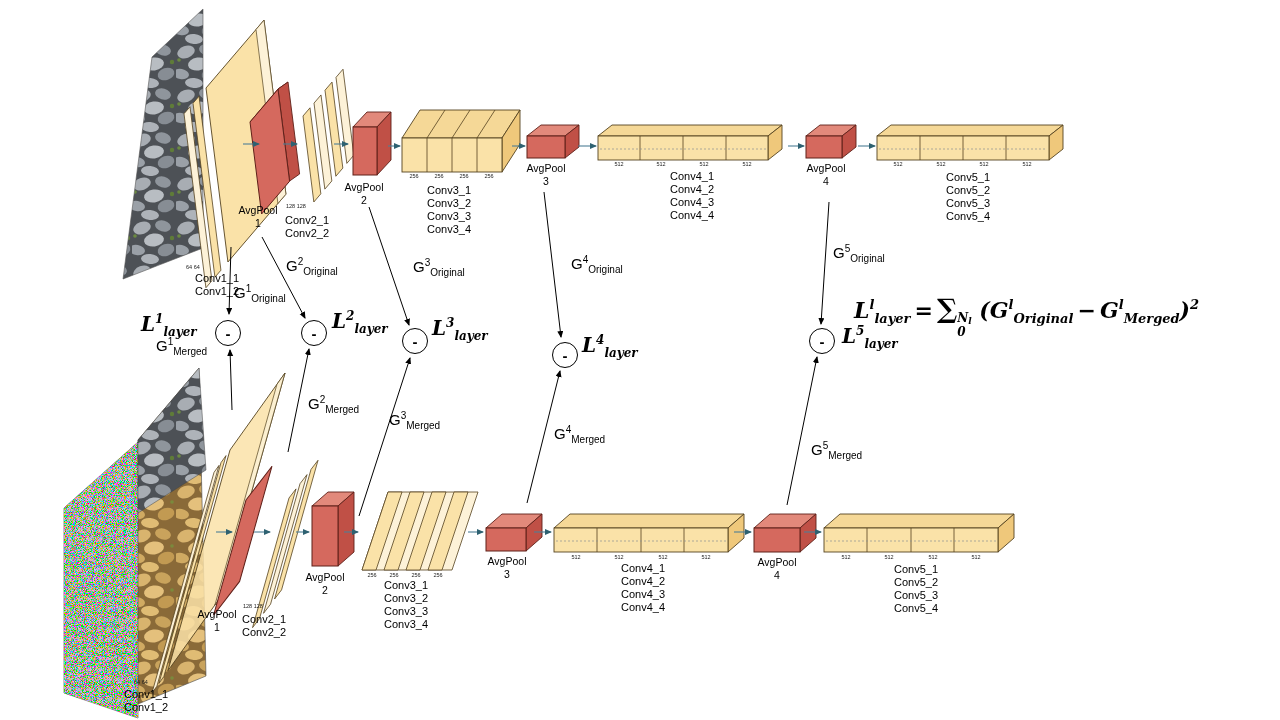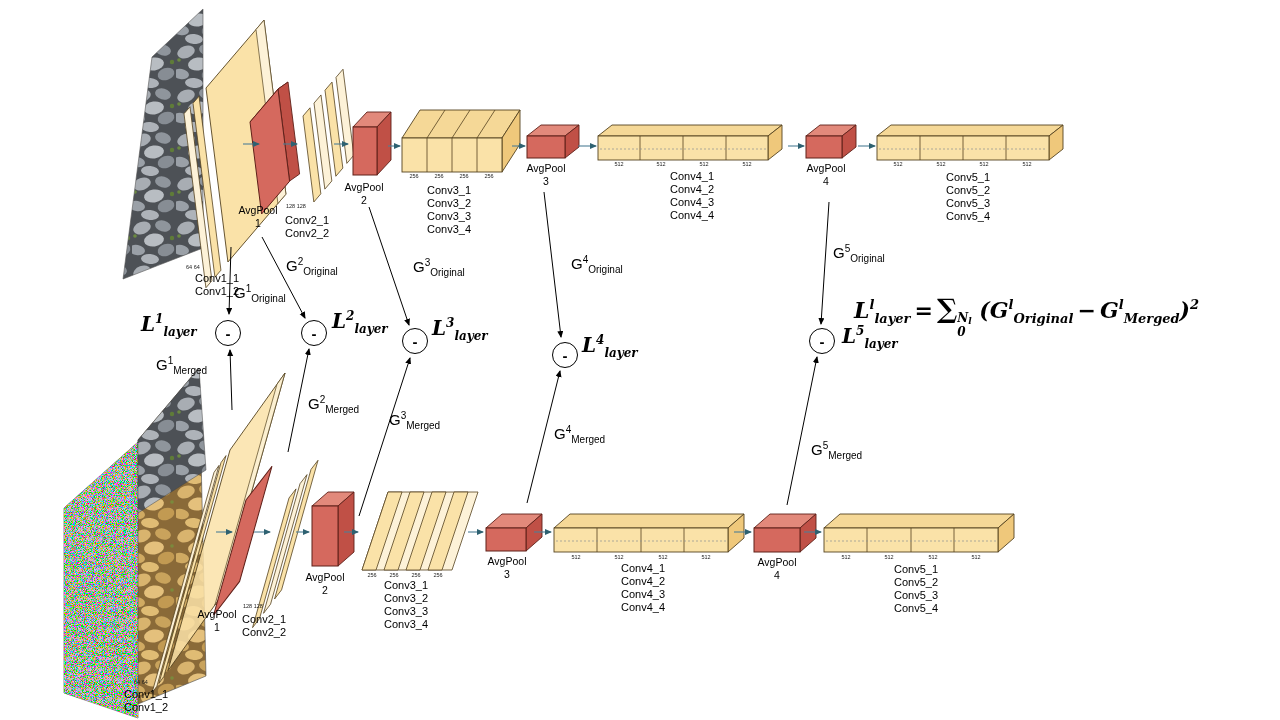--- a/index.html
+++ b/index.html
@@ -387,21 +387,21 @@
 </div>
 <div class="gram" style="left:413px;top:257px">
   <span>G</span><sup>3</sup><sub>Original</sub>
 </div>
 <div class="gram" style="left:571px;top:254px">
   <span>G</span><sup>4</sup><sub>Original</sub>
 </div>
 <div class="gram" style="left:833px;top:243px">
   <span>G</span><sup>5</sup><sub>Original</sub>
 </div>
-<div class="gram" style="left:156px;top:355px">
+<div class="gram" style="left:156px;top:336px">
   <span>G</span><sup>1</sup><sub>Merged</sub>
 </div>
 <div class="gram" style="left:308px;top:394px">
   <span>G</span><sup>2</sup><sub>Merged</sub>
 </div>
 <div class="gram" style="left:389px;top:410px">
   <span>G</span><sup>3</sup><sub>Merged</sub>
 </div>
 <div class="gram" style="left:554px;top:424px">
   <span>G</span><sup>4</sup><sub>Merged</sub>

